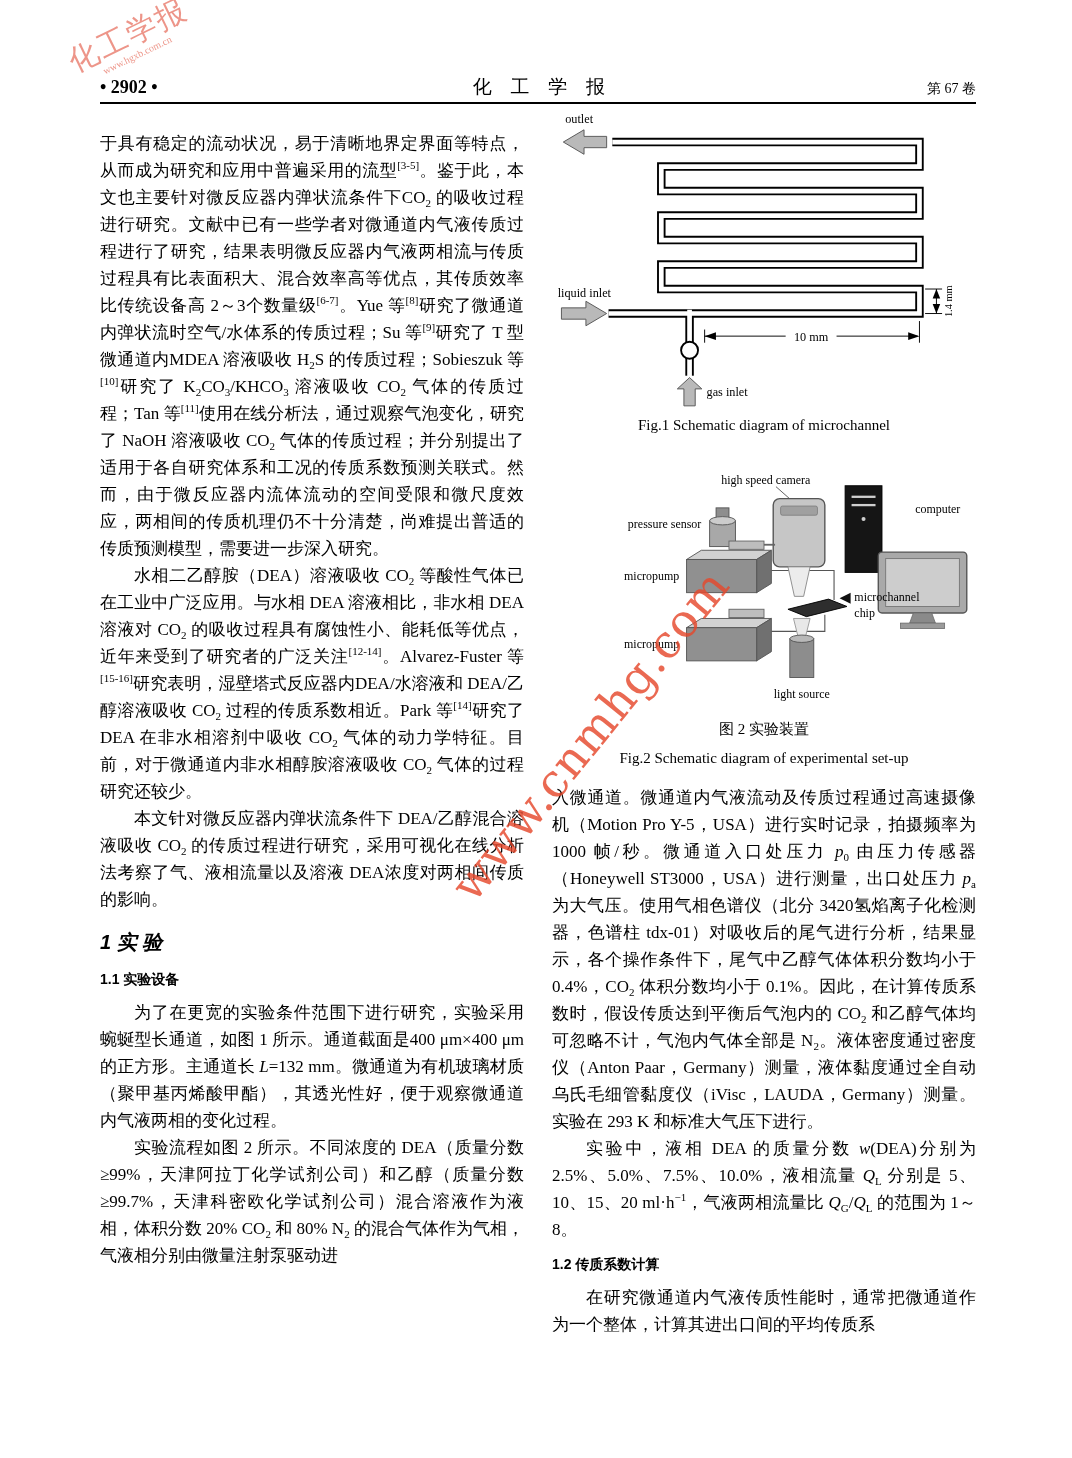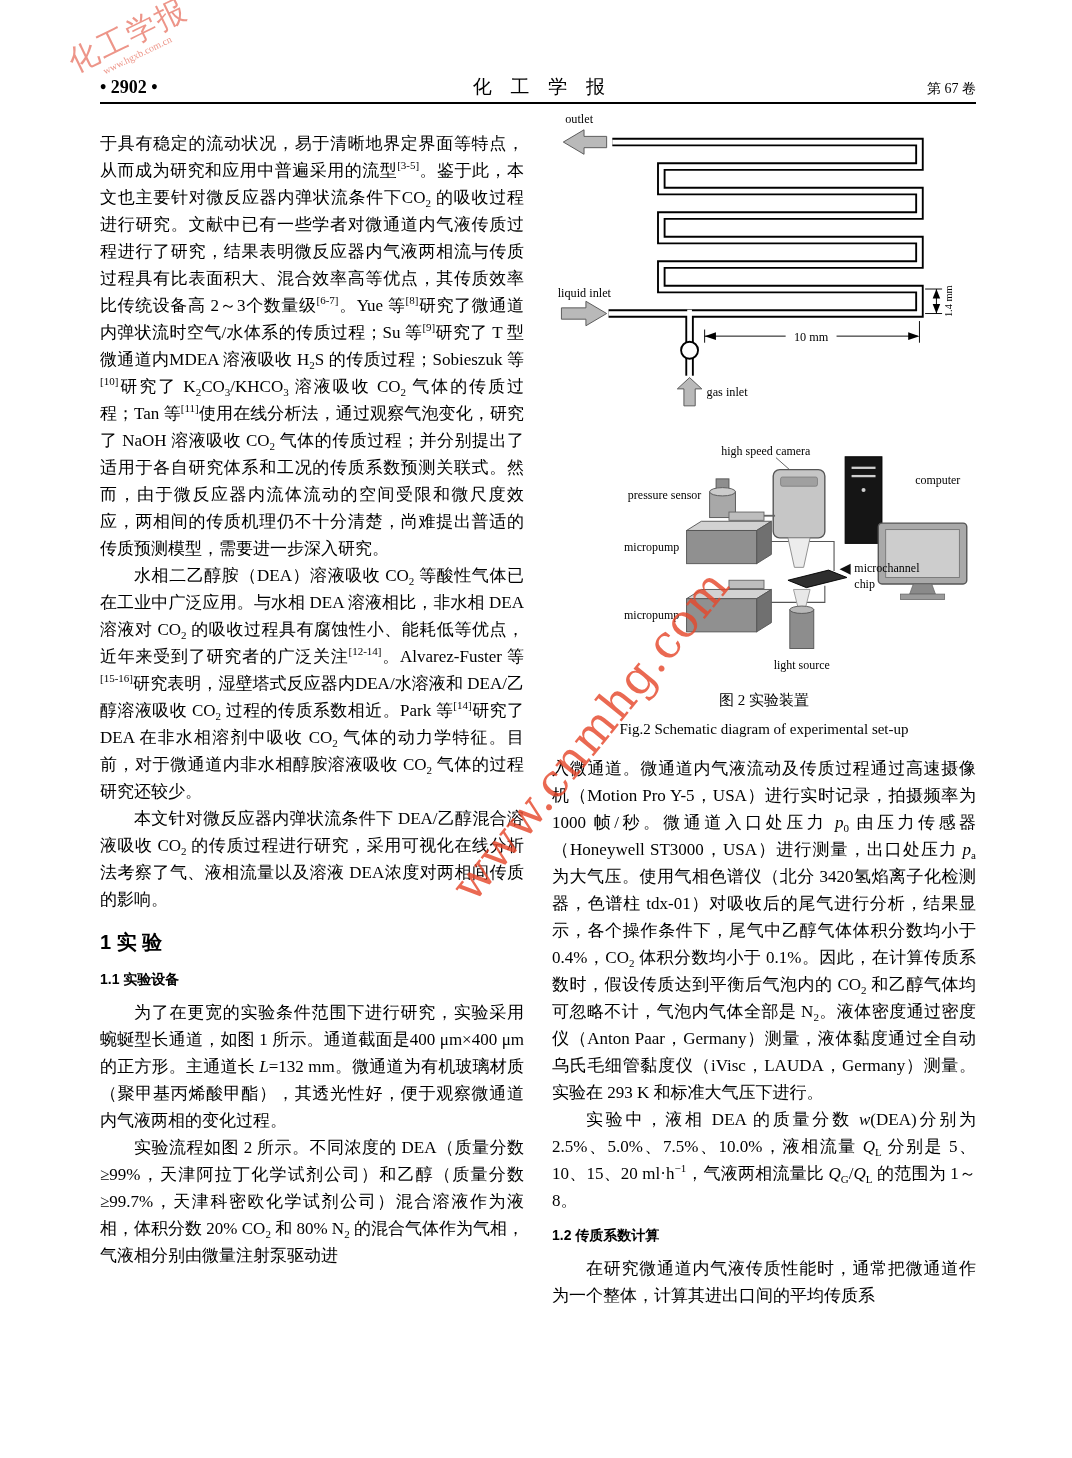--- a/index.html
+++ b/index.html
@@ -13,21 +13,21 @@
   .volume{font-size:14px;}
   .header-rule{position:absolute;top:102px;left:100px;width:876px;border-top:2.2px solid #000;}
   .col{position:absolute;width:424px;font-size:17px;line-height:27px;text-align:justify;}
   .col-left{left:100px;top:130px;}
   .col-right{left:552px;top:110px;}
   .para{text-indent:2em;margin:0;}
   .para.no-indent{text-indent:0;}
   sup{font-size:11px;line-height:0;}
   sub{font-size:11px;line-height:0;}
   .sec1{font-family:"Liberation Sans","DejaVu Sans",sans-serif;font-size:20px;font-weight:bold;
-        margin:16px 0 10px 0;text-indent:0;}
+        margin:16px 0 10px 0;text-indent:0;font-style:italic;}
   .sec2{font-family:Liberation Sans, sans-serif;font-size:14px;font-weight:bold;
         margin:8px 0 6px 0;text-indent:0;}
   .fig{margin:0;text-align:center;}
   .fig svg{display:block;margin:0 auto;}
   .fig text{font-family:"Liberation Serif","DejaVu Serif",serif;fill:#000;}
   .cap-cn{font-size:15px;text-align:center;margin-top:4px;}
   .cap-en{font-size:15px;text-align:center;margin-top:2px;}
   .fig2-block{margin-top:32px;}
   .rc-text{margin-top:12px;}
   .main-watermark{position:absolute;left:350px;top:520px;width:480px;height:430px;display:flex;
@@ -101,20 +101,21 @@
 
         <polygon points="58,28 34,28 34,21 12,34 34,47 34,40 58,40" fill="#b9b9b9" stroke="#555" stroke-width="1"></polygon>
         <text x="14" y="14" font-size="13">outlet</text>
 
         <polygon points="10,210 36,210 36,203 58,216 36,229 36,222 10,222" fill="#b9b9b9" stroke="#555" stroke-width="1"></polygon>
         <text x="6" y="198" font-size="13">liquid inlet</text>
 
         <polygon points="140,314 140,296 133,296 146,284 159,296 152,296 152,314" fill="#b9b9b9" stroke="#555" stroke-width="1"></polygon>
         <text x="164" y="304" font-size="13">gas inlet</text>
       </svg>
+      <div class="cap-en">Fig.1  Schematic diagram of microchannel</div>
     </div>
 
     <div class="fig fig2-block">
       <svg viewBox="0 0 460 262" width="424" xmlns="http://www.w3.org/2000/svg">
 
         <polyline points="238,108 306,108 306,140" fill="none" stroke="#555" stroke-width="1.2"></polyline>
         <polyline points="238,174 296,174 296,156" fill="none" stroke="#555" stroke-width="1.2"></polyline>
         <line x1="243" y1="17" x2="260" y2="32" stroke="#555" stroke-width="1"></line>
 
         <rect x="240" y="30" width="56" height="74" rx="7" fill="#c6c6c6" stroke="#555" stroke-width="1.5"></rect>

